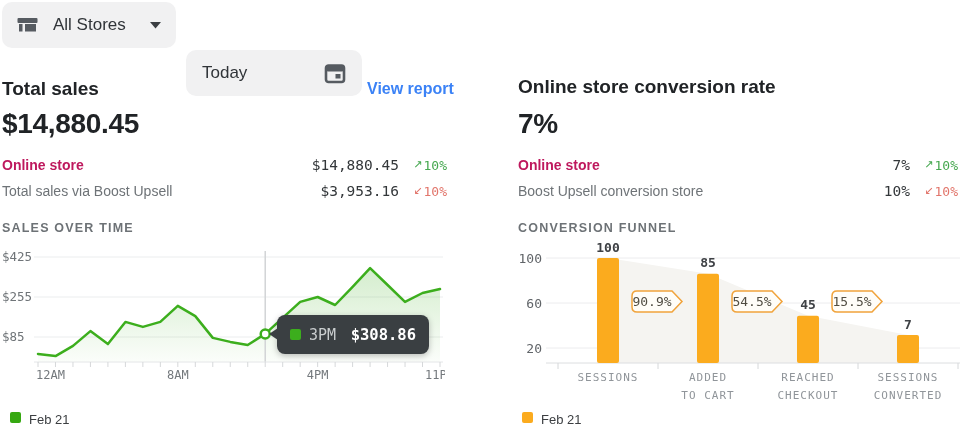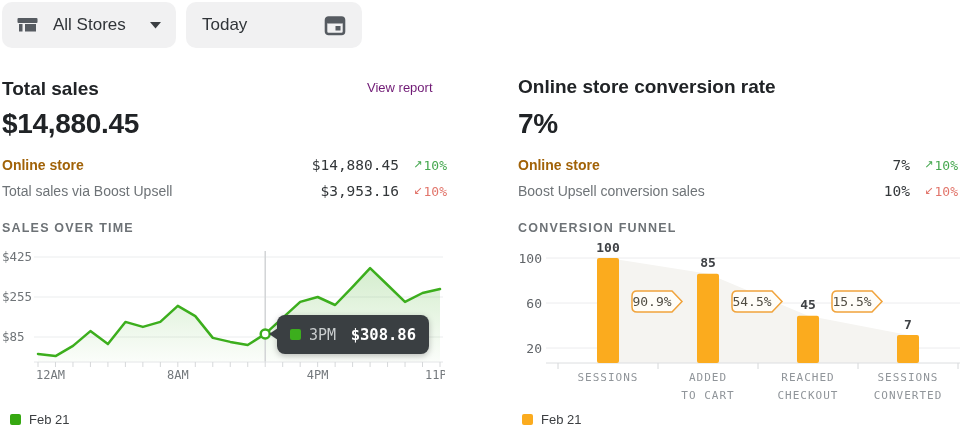--- a/index.html
+++ b/index.html
@@ -3,41 +3,41 @@
 <meta charset="utf-8">
 <style>
   html,body{margin:0;padding:0;background:#fff;}
   #app{position:relative;width:960px;height:431px;background:#ffffff;
        font-family:"Liberation Sans",sans-serif;color:#242628;overflow:hidden;}
 
   
   .pill{position:absolute;top:2px;height:46px;background:#f1f1f2;border-radius:10px;
         display:flex;align-items:center;cursor:pointer;}
   #store-pill{left:2px;width:174px;padding:0 14px;box-sizing:border-box;}
-  #date-pill{left:186px;width:176px;padding:0 16px;box-sizing:border-box;}
+  #date-pill{left:186px;width:176px;padding:0 16px;box-sizing:border-box;margin-top:48px;}
   .pill-label{font-size:17px;color:#303438;}
   #store-pill .pill-label{margin-left:14px;}
   .chevron{margin-left:auto;}
   #date-pill svg{margin-left:auto;}
 
   
   .panel-title{position:absolute;font-size:19px;font-weight:700;color:#202326;}
   #left-title{left:2px;top:78px;}
   #right-title{left:518px;top:76px;}
-  .view-report{position:absolute;left:367px;top:80px;font-size:13px;color:#701a75;cursor:pointer;}
+  .view-report{position:absolute;left:367px;top:80px;font-size:16px;color:#3b82f6;cursor:pointer;font-weight:bold;}
   .big-value{position:absolute;font-size:28px;font-weight:700;color:#202326;letter-spacing:-0.3px;}
   #left-big{left:2px;top:108px;}
   #right-big{left:518px;top:108px;}
 
   
   .stat-row{position:absolute;height:20px;display:flex;align-items:center;font-size:14px;}
   .stat-row.l{left:2px;width:445px;}
   .stat-row.r{left:518px;width:440px;}
   .row1{top:155px;} .row2{top:179px;align-items:flex-end;}
-  .stat-label.bold{font-weight:700;color:#a16207;}
+  .stat-label.bold{font-weight:700;color:#be185d;}
   .stat-label.normal{color:#6e7377;}
   .spacer{flex:1;}
   .stat-value{font-family:"DejaVu Sans Mono",monospace;font-size:14.5px;color:#33373a;}
   .delta{width:40px;margin-left:8px;display:flex;justify-content:flex-end;align-items:center;
          font-family:"DejaVu Sans Mono",monospace;font-size:13px;}
   .delta .arr{font-family:"DejaVu Sans",sans-serif;font-size:11px;position:relative;top:-1px;margin-right:1px;}
   .delta.up{color:#47a850;} .delta.down{color:#e2766c;}
 
   .section-title{position:absolute;font-size:12.5px;font-weight:700;letter-spacing:1.2px;color:#6d7276;}
   #left-section{left:2px;top:221px;text-align:center;}
@@ -53,21 +53,21 @@
            box-shadow:0 2px 6px rgba(0,0,0,0.25);z-index:5;}
   #tooltip:before{content:"";position:absolute;left:-8px;top:13px;width:0;height:0;
            border-top:6px solid transparent;border-bottom:6px solid transparent;
            border-right:9px solid #3a3f42;}
   #tooltip .swatch{width:11px;height:11px;border-radius:2px;background:#4cb527;margin-right:8px;}
   #tooltip .t-time{font-family:"DejaVu Sans Mono",monospace;font-size:15px;color:#c9cdce;}
   #tooltip .t-value{margin-left:auto;font-family:"DejaVu Sans Mono",monospace;font-weight:700;
            font-size:15.5px;color:#ffffff;}
 
   
-  .legend{position:absolute;display:flex;align-items:center;font-size:13px;color:#3b3e41;}
+  .legend{position:absolute;display:flex;align-items:flex-start;font-size:13px;color:#3b3e41;}
   #legend-left{left:10px;top:412px;}
   #legend-right{left:522px;top:412px;}
   .legend .sq{width:11px;height:11px;border-radius:2px;margin-right:8px;}
   #legend-left .sq{background:#36a811;}
   #legend-right .sq{background:#fbab1e;}
 </style>
 </head>
 <body>
 
 <div id="app">
@@ -183,21 +183,21 @@
   <div class="stat-row r row1">
     <span class="stat-label bold">Online store</span>
     <span class="spacer"></span>
     <span class="stat-value">7%</span>
     <span class="delta up">
         <span class="arr">↗</span>
         <span>10%</span>
       </span>
   </div>
   <div class="stat-row r row2">
-    <span class="stat-label normal">Boost Upsell conversion sales</span>
+    <span class="stat-label normal">Boost Upsell conversion store</span>
     <span class="spacer"></span>
     <span class="stat-value">10%</span>
     <span class="delta down">
         <span class="arr">↙</span>
         <span>10%</span>
       </span>
   </div>
 
   <div class="section-title" id="right-section">CONVERSION FUNNEL</div>
 

